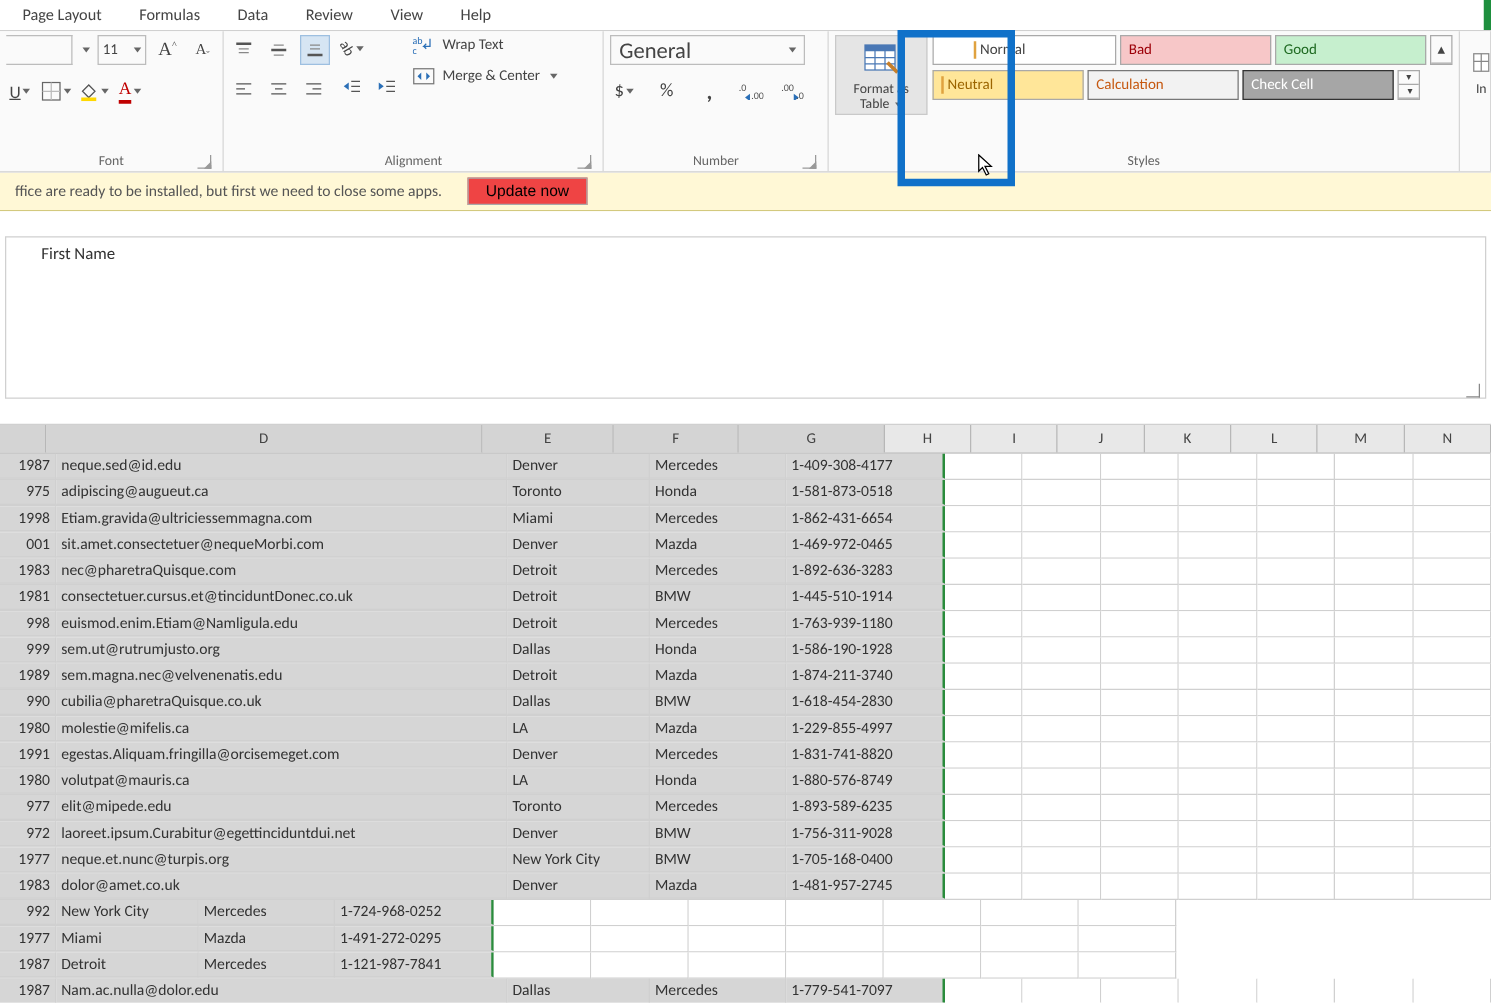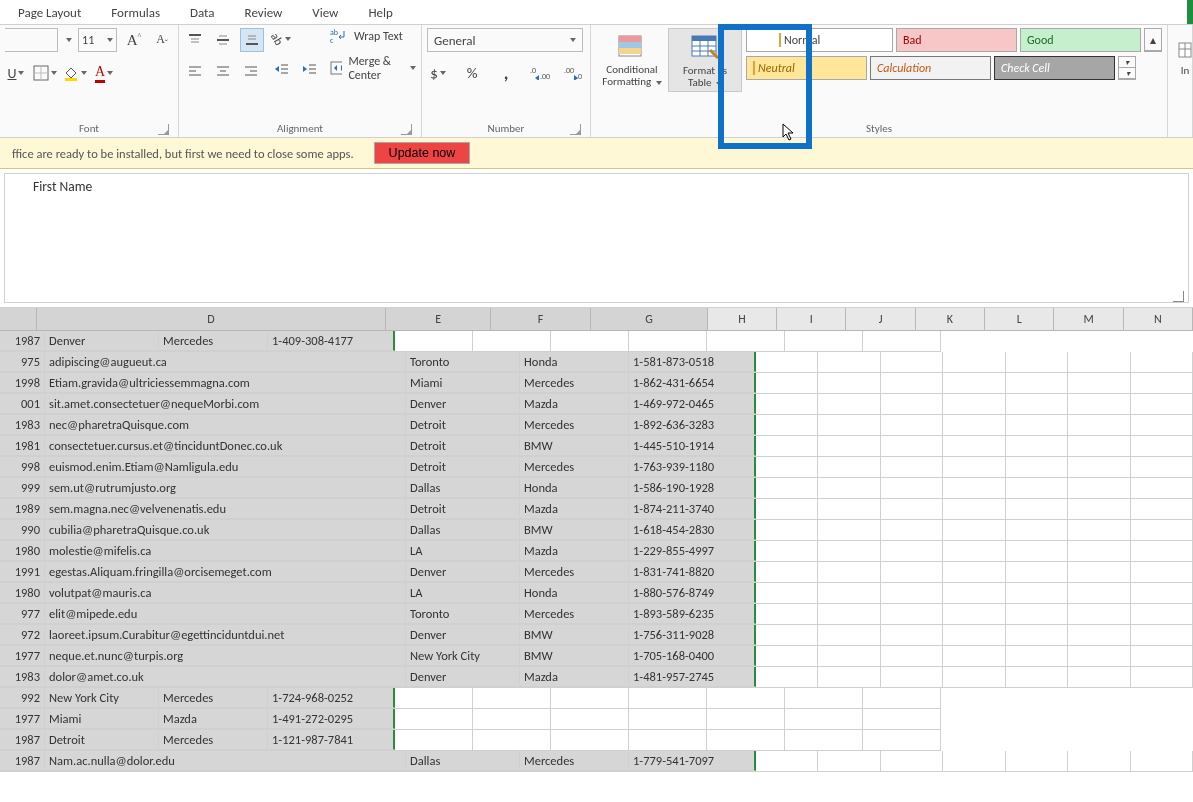--- a/index.html
+++ b/index.html
@@ -90,21 +90,21 @@
   .icon-caret{width:0;height:0;border-left:3px solid transparent;border-right:3px solid transparent;border-top:4px solid #666;display:inline-block;margin-left:2px;}
 
   .glyphA {font-family:"Times New Roman",serif;}
 
   .small-btn{height:22px;min-width:22px;display:flex;align-items:center;justify-content:center;cursor:default;}
   .row-stack{display:flex;flex-direction:column;gap:4px;}
   .inline-stack{display:flex;align-items:center;gap:6px;}
 
   
   .number-format-box {
-    border:1px solid #bcbcbc; width:142px;height:22px;display:flex;align-items:center;justify-content:space-between;padding:0 6px;font-size:13px;
+    border:1px solid #bcbcbc; width:142px;height:22px;display:flex;align-items:center;justify-content:space-between;padding:0 6px;font-size:18px;
   }
 
   
   .big-btn{display:flex;flex-direction:column;align-items:center;justify-content:flex-start;padding:2px 5px;width:62px;text-align:center;font-size:11px;line-height:12px;color:#444;}
   .big-btn .ico{height:34px;display:flex;align-items:center;justify-content:center;}
 
   
   .style-cell {
     width:107px;height:22px;border:1px solid #a9a9a9;display:flex;align-items:center;padding:0 6px;font-size:12px;
   }
@@ -118,21 +118,21 @@
   .style-scroll div{flex:1;display:flex;align-items:center;justify-content:center;border-bottom:1px solid #a9a9a9;}
 
   
   .format-table-highlight{position:absolute;left:718px;top:-1px;width:94px;height:125px;border:6px solid #1071c9;box-sizing:border-box;pointer-events:none;z-index:5;}
 
   
   .message-bar{height:30px;background:#fff8d6;border-bottom:1px solid #d3c97e;display:flex;align-items:center;padding:0 12px;font-size:12.5px;color:#555;gap:20px;}
   .update-btn{background:#ef4444;border:1px solid #a9a9a9;padding:3px 14px;font-size:12.5px;}
 
   
-  .formula-bar{background:#fff;border-bottom:1px solid #d0d0d0;padding:4px 4px;}
+  .formula-bar{background:#fff;border-bottom:1px solid #d0d0d0;padding:20px 4px;}
   .formula-box{border:1px solid #d0d0d0;height:120px;padding:4px 28px;font-size:13.5px;color:#333;position:relative;}
   .formula-box::after{content:"";position:absolute;right:4px;bottom:0;width:10px;height:10px;border-right:1px solid #888;border-bottom:1px solid #888;}
 
   
   .grid-wrap{display:flex;flex-direction:column;}
   .col-headers{display:flex;border-bottom:1px solid #b7b7b7;background:#e8e8e8;height:22px;}
   .ch{border-right:1px solid #b7b7b7;display:flex;align-items:center;justify-content:center;font-size:12px;color:#444;}
 
   .rows{display:flex;flex-direction:column;}
   .row{display:flex;height:21px;}
@@ -363,32 +363,20 @@
       </div>
     </div>
     <div class="group-footer">
         <span>Number</span>
         <span class="dialog-launcher"></span>
       </div>
   </div>
 
   <div class="ribbon-group" style="flex:1;">
     <div class="group-body" style="align-items:flex-start;">
-      <div class="big-btn">
-        <div class="ico">
-          <svg width="30" height="28">
-            <rect x="2" y="3" width="22" height="20" fill="#fff" stroke="#888"></rect>
-            <rect x="2" y="3" width="22" height="6" fill="#e99"></rect>
-            <rect x="2" y="9" width="22" height="6" fill="#9ec8e9"></rect>
-            <rect x="2" y="15" width="22" height="6" fill="#f5d58a"></rect>
-          </svg>
-        </div>
-        <span>Conditional</span>
-        <span><span>Formatting</span> <span class="icon-caret"></span></span>
-      </div>
       <div class="big-btn" style="background:#e5e5e5;border:1px solid #c9c9c9;">
         <div class="ico">
           <svg width="30" height="28">
             <rect x="2" y="2" width="24" height="20" fill="#fff" stroke="#4a78b5"></rect>
             <rect x="2" y="2" width="24" height="5" fill="#4a78b5"></rect>
             <line x1="10" y1="2" x2="10" y2="22" stroke="#4a78b5"></line>
             <line x1="18" y1="2" x2="18" y2="22" stroke="#4a78b5"></line>
             <line x1="2" y1="12" x2="26" y2="12" stroke="#4a78b5"></line>
             <line x1="2" y1="17" x2="26" y2="17" stroke="#4a78b5"></line>
             <path d="M20 16 L28 24" stroke="#c77f2a" stroke-width="3"></path>
@@ -401,21 +389,21 @@
         <div style="display:flex;gap:3px;">
           <div class="style-cell style-normal">
               <span style="border-left:2px solid #e0a23f;padding-left:3px;">Normal</span>
             </div>
           <div class="style-cell style-bad">Bad</div>
           <div class="style-cell style-good">Good</div>
           <div class="style-scroll">
               <div>▴</div>
             </div>
         </div>
-        <div style="display:flex;gap:3px;font-style:italic;">
+        <div style="display:flex;gap:3px;">
           <div class="style-cell style-neutral">
               <span style="border-left:2px solid #e0a23f;padding-left:3px;">Neutral</span>
             </div>
           <div class="style-cell style-calc">Calculation</div>
           <div class="style-cell style-check">Check Cell</div>
           <div class="style-scroll">
               <div>
                 <span style="font-size:8px;">▾</span>
               </div>
               <div>
@@ -471,20 +459,21 @@
     <div class="ch wJ">J</div>
     <div class="ch wK">K</div>
     <div class="ch wL">L</div>
     <div class="ch wM">M</div>
     <div class="ch wN">N</div>
   </div>
   <div class="rows" id="rows-container">
       <div class="row">
         <div class="sel-area" style="display: flex;">
           <div class="cell wC">1987</div>
+          <div class="cell wD">neque.sed@id.edu</div>
           <div class="cell wE">Denver</div>
           <div class="cell wF">Mercedes</div>
           <div class="cell wG sel-right-border">1-409-308-4177</div>
         </div>
         <div class="cell wH" style="background: rgb(255, 255, 255);"></div>
         <div class="cell wI" style="background: rgb(255, 255, 255);"></div>
         <div class="cell wJ" style="background: rgb(255, 255, 255);"></div>
         <div class="cell wK" style="background: rgb(255, 255, 255);"></div>
         <div class="cell wL" style="background: rgb(255, 255, 255);"></div>
         <div class="cell wM" style="background: rgb(255, 255, 255);"></div>

